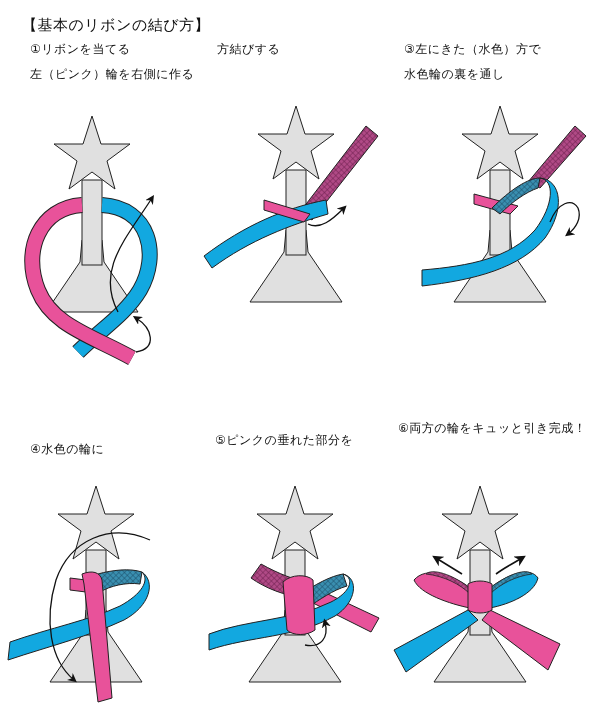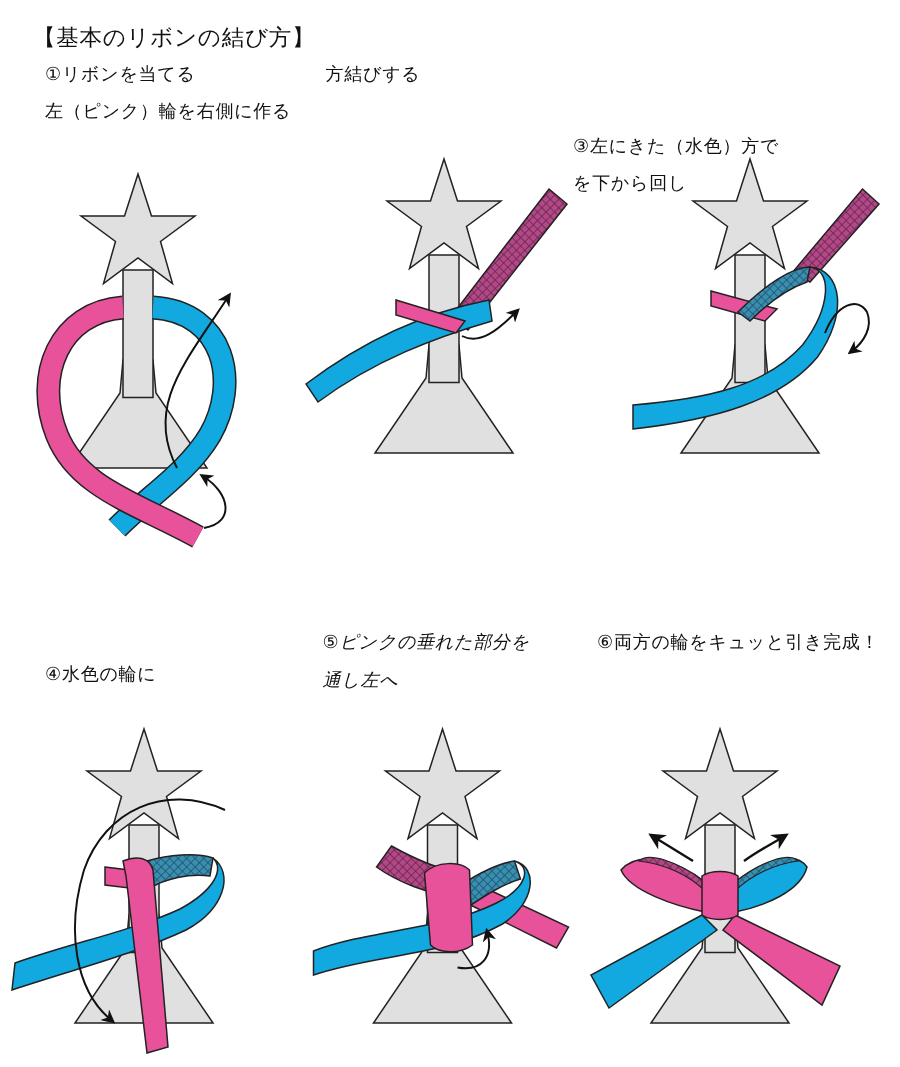--- a/index.html
+++ b/index.html
@@ -16,30 +16,29 @@
 
 <div class="title">【基本のリボンの結び方】</div>
 
 <div class="caption" style="left:30px; top:37px;">
   <div>①リボンを当てる</div>
   <div>左（ピンク）輪を右側に作る</div>
 </div>
 <div class="caption" style="left:217px; top:37px;">
   <div>方結びする</div>
 </div>
-<div class="caption" style="left:382px; top:37px;margin-top:48px;">
+<div class="caption" style="left:404px; top:37px;">
   <div>③左にきた（水色）方で</div>
-  <div>を下から回し</div>
+  <div>水色輪の裏を通し</div>
 </div>
 <div class="caption" style="left:30px; top:437px;">
   <div>④水色の輪に</div>
 </div>
-<div class="caption" style="left:215px; top:416px;font-style:italic;">
+<div class="caption" style="left:215px; top:428px;">
   <div>⑤ピンクの垂れた部分を</div>
-  <div>通し左へ</div>
 </div>
 <div class="caption" style="left:398px; top:416px;">
   <div>⑥両方の輪をキュッと引き完成！</div>
 </div>
 
 <svg width="0" height="0" style="position:absolute">
   <defs>
     <pattern id="checkPink" width="4" height="4" patternUnits="userSpaceOnUse" patternTransform="rotate(45)">
       <rect width="4" height="4" fill="#b04a86"></rect>
       <path d="M0 0 H4 M0 0 V4" stroke="#6e1f4f" stroke-width="1"></path>

